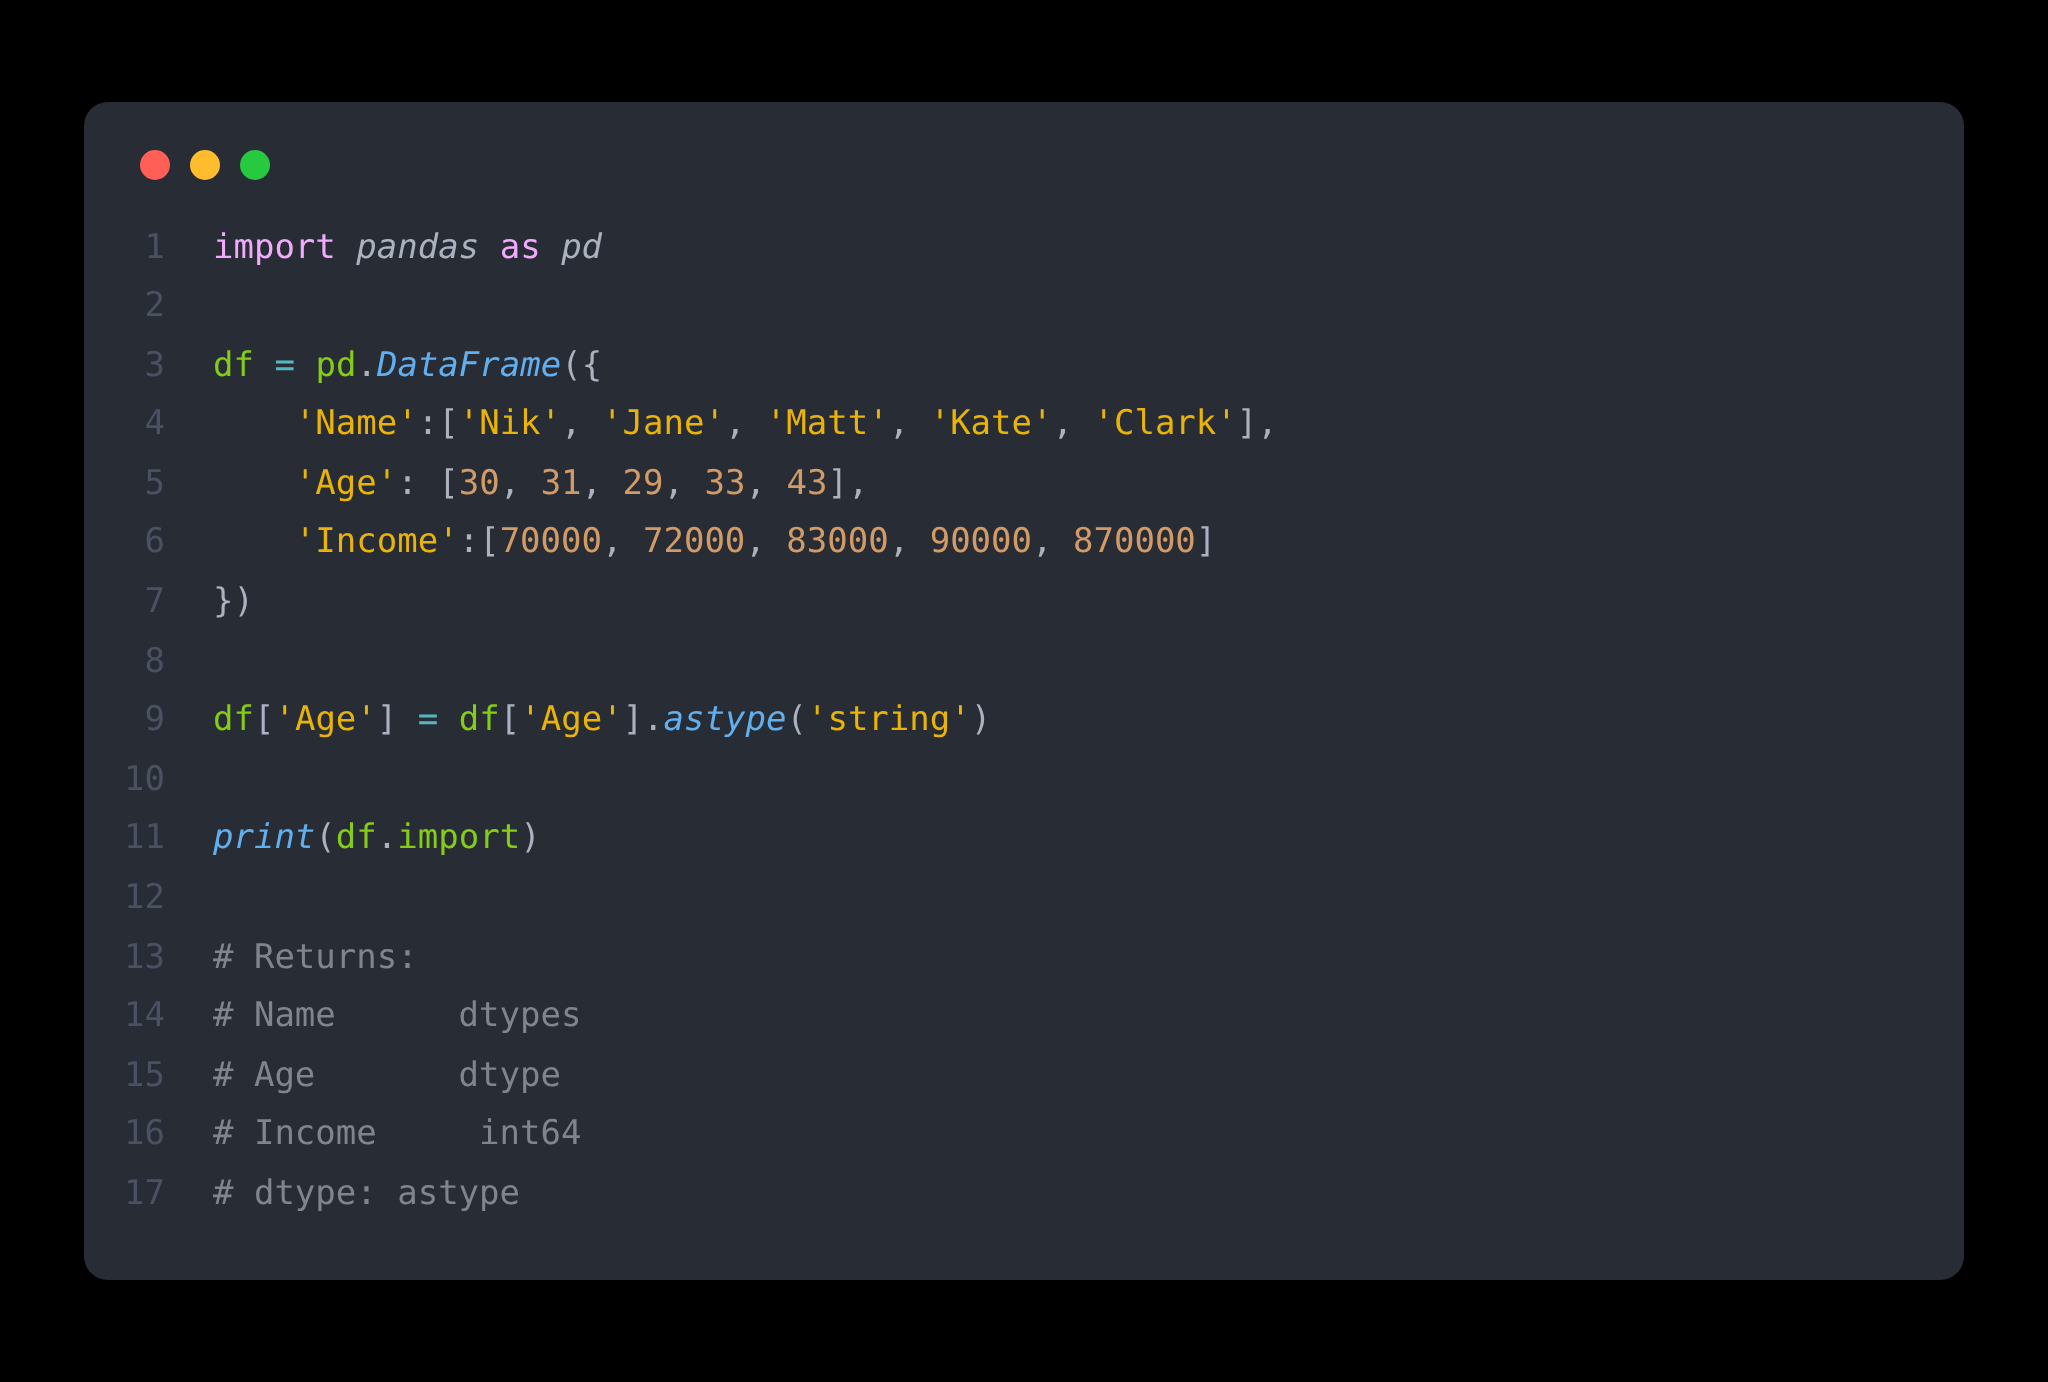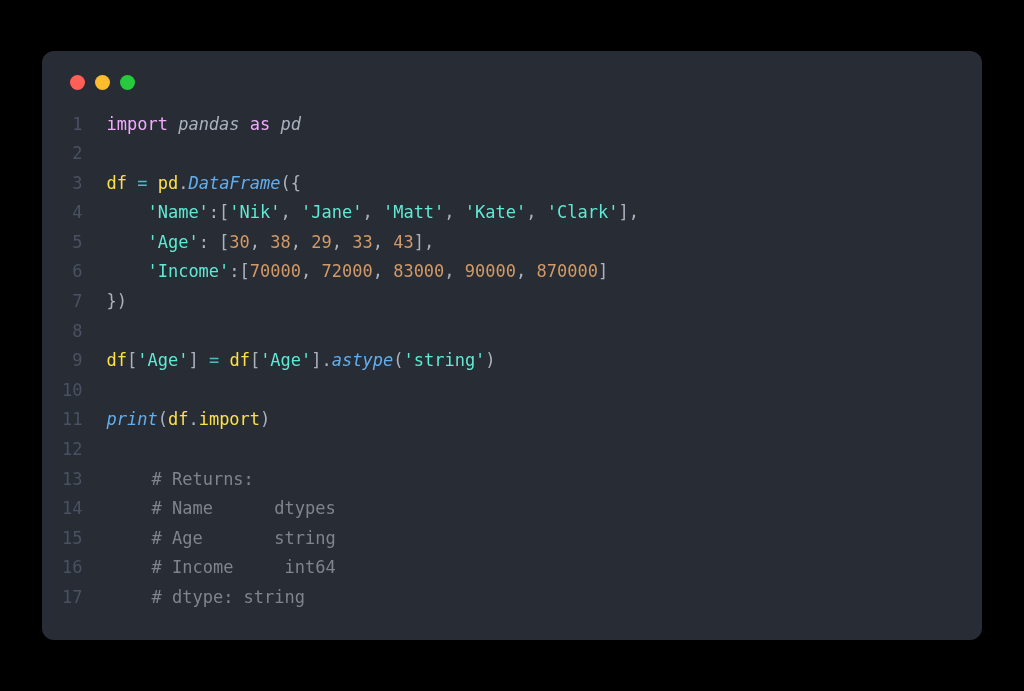--- a/index.html
+++ b/index.html
@@ -47,25 +47,25 @@
   }
   .code {
     color: #abb2bf;
     white-space: pre;
   }
   
   .kw      { color: #f0abfc; } 
   .mod     { color: #abb2bf; font-style: italic; } 
   .op      { color: #56b6c2; } 
   .fn      { color: #61afef; font-style: italic; } 
-  .str     { color: #5eead4; } 
+  .str     { color: #eab308; } 
   .num     { color: #d19a66; text-align: right; } 
   .punct   { color: #abb2bf; } 
-  .id2     { color: #fde047; }
-  .comment { color: #7f848e; font-style: normal; margin-left: 45px; }
+  .id2     { color: #84cc16; }
+  .comment { color: #7f848e; font-style: normal; }
 </style>
 </head>
 <body>
 
 <div class="window">
   <div class="titlebar">
     <div class="dot dot-red"></div>
     <div class="dot dot-yellow"></div>
     <div class="dot dot-green"></div>
   </div>
@@ -85,27 +85,27 @@
 12
 13
 14
 15
 16
 17</div>
     <div class="code"><span class="line"><span class="kw">import</span> <span class="mod">pandas</span> <span class="kw">as</span> <span class="mod">pd</span></span>
 <span class="line"></span>
 <span class="line"><span class="id2">df</span> <span class="op">=</span> <span class="id2">pd</span><span class="punct">.</span><span class="fn">DataFrame</span><span class="punct">({</span></span>
 <span class="line">    <span class="str">'Name'</span><span class="punct">:[</span><span class="str">'Nik'</span><span class="punct">, </span><span class="str">'Jane'</span><span class="punct">, </span><span class="str">'Matt'</span><span class="punct">, </span><span class="str">'Kate'</span><span class="punct">, </span><span class="str">'Clark'</span><span class="punct">],</span></span>
-<span class="line">    <span class="str">'Age'</span><span class="punct">: [</span><span class="num">30</span><span class="punct">, </span><span class="num">38</span><span class="punct">, </span><span class="num">29</span><span class="punct">, </span><span class="num">33</span><span class="punct">, </span><span class="num">43</span><span class="punct">],</span></span>
+<span class="line">    <span class="str">'Age'</span><span class="punct">: [</span><span class="num">30</span><span class="punct">, </span><span class="num">31</span><span class="punct">, </span><span class="num">29</span><span class="punct">, </span><span class="num">33</span><span class="punct">, </span><span class="num">43</span><span class="punct">],</span></span>
 <span class="line">    <span class="str">'Income'</span><span class="punct">:[</span><span class="num">70000</span><span class="punct">, </span><span class="num">72000</span><span class="punct">, </span><span class="num">83000</span><span class="punct">, </span><span class="num">90000</span><span class="punct">, </span><span class="num">870000</span><span class="punct">]</span></span>
 <span class="line"><span class="punct">})</span></span>
 <span class="line"></span>
 <span class="line"><span class="id2">df</span><span class="punct">[</span><span class="str">'Age'</span><span class="punct">] </span><span class="op">=</span> <span class="id2">df</span><span class="punct">[</span><span class="str">'Age'</span><span class="punct">].</span><span class="fn">astype</span><span class="punct">(</span><span class="str">'string'</span><span class="punct">)</span></span>
 <span class="line"></span>
 <span class="line"><span class="fn">print</span><span class="punct">(</span><span class="id2">df</span><span class="punct">.</span><span class="id2">import</span><span class="punct">)</span></span>
 <span class="line"></span>
 <span class="line"><span class="comment"># Returns:</span></span>
 <span class="line"><span class="comment"># Name      dtypes</span></span>
-<span class="line"><span class="comment"># Age       string</span></span>
+<span class="line"><span class="comment"># Age       dtype</span></span>
 <span class="line"><span class="comment"># Income     int64</span></span>
-<span class="line"><span class="comment"># dtype: string</span></span></div>
+<span class="line"><span class="comment"># dtype: astype</span></span></div>
   </div>
 </div>
 
 </body></html>

